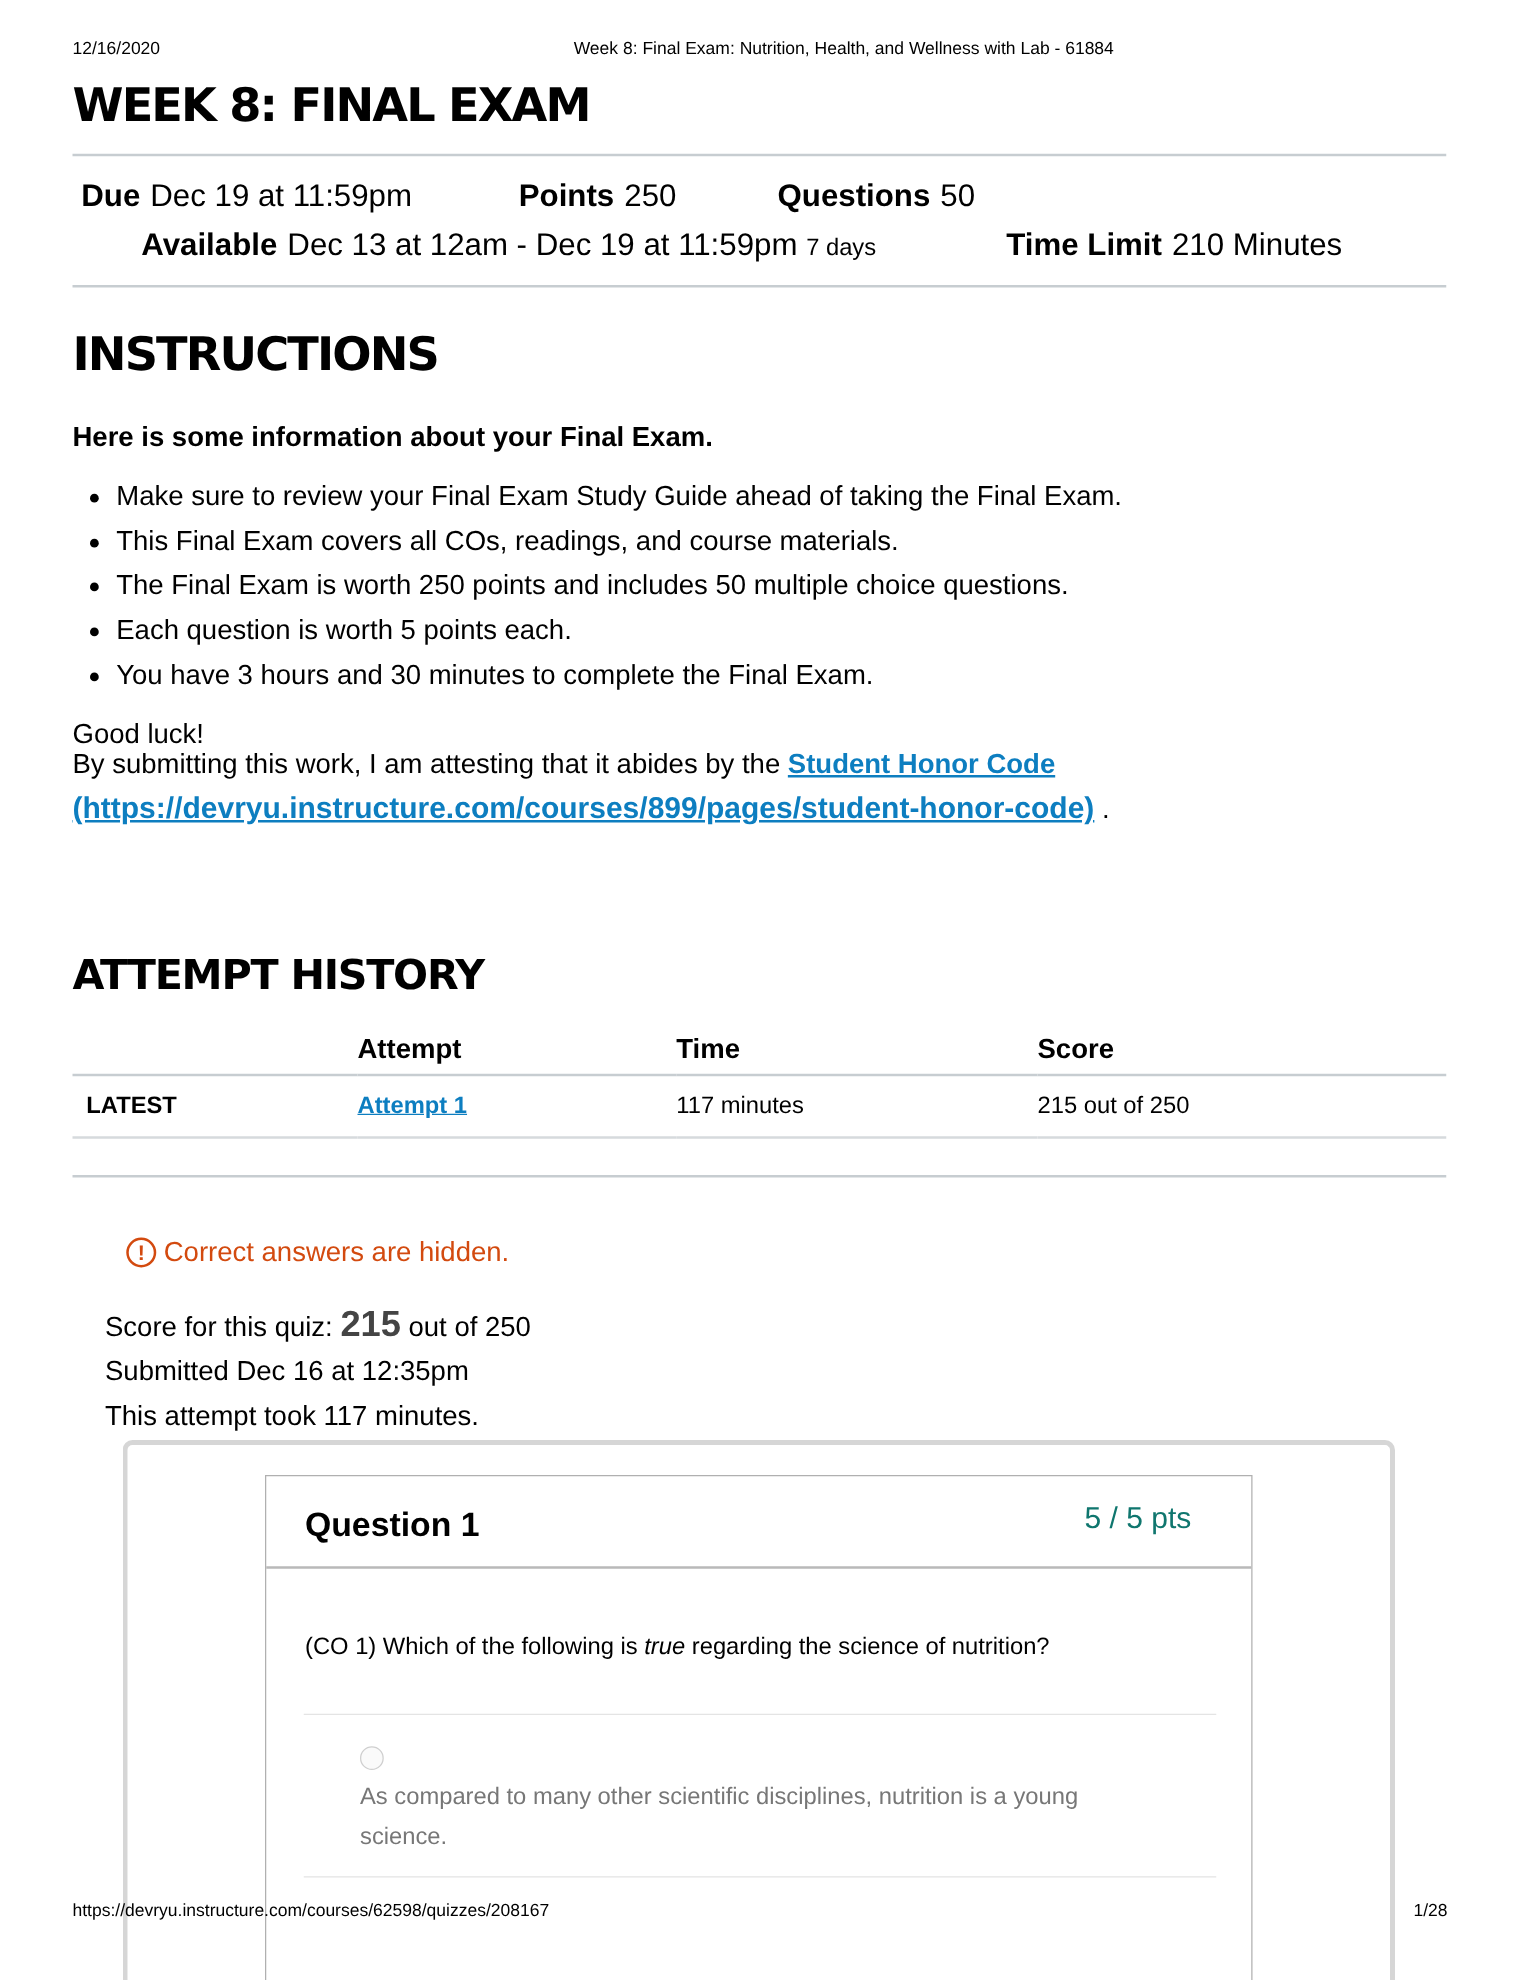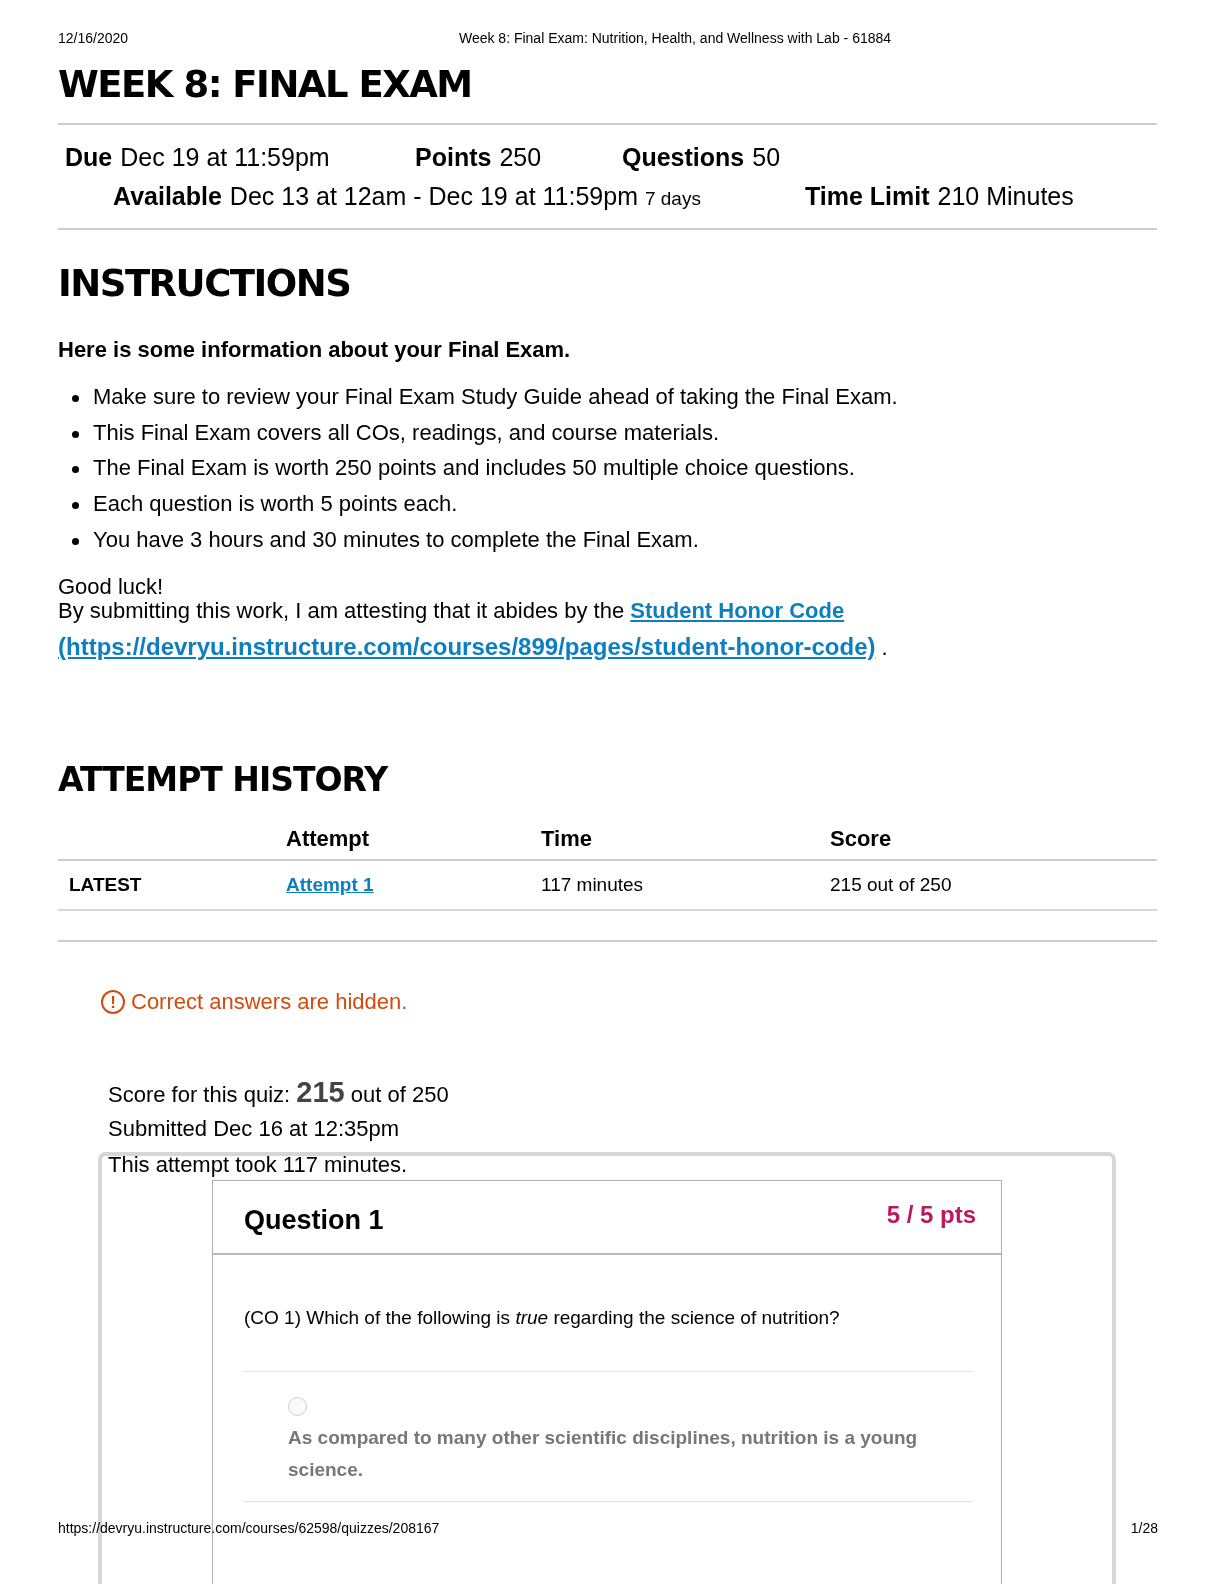--- a/index.html
+++ b/index.html
@@ -39,32 +39,32 @@
     table.history td { height: 50px; padding: 0; border-bottom: 2px solid #d6dadd; }
     .c0 { width: 228px; padding-left: 11px !important; }
     .c1 { width: 255px; }
     .c2 { width: 289px; }
     td.c0 { font-weight: bold; }
     .hist-link { color: #0d7ec0; font-weight: bold; text-decoration: underline; }
 
     .warning { position: absolute; left: 101px; top: 989px; font-size: 22px; color: #d34a0f; display: flex; align-items: center; }
     .warn-icon { width: 24px; height: 24px; border: 2px solid #d34a0f; border-radius: 50%; display: inline-flex; align-items: center; justify-content: center; font-size: 17px; font-weight: bold; margin-right: 6px; line-height: 1; }
 
-    .score-block { position: absolute; left: 84px; top: 1074px; font-size: 22px; margin-left: 24px; }
+    .score-block { position: absolute; left: 84px; top: 1042px; font-size: 22px; }
     .score-block div { height: 36.5px; line-height: 36px; }
     .score-big { font-size: 29px; font-weight: bold; color: #444; }
 
     .outer-card { position: absolute; left: 98px; top: 1152px; width: 1018px; height: 460px; border: 4px solid #d6d6d6; border-radius: 8px; border-bottom: none; }
     .q-card { position: absolute; left: 212px; top: 1180px; width: 790px; height: 420px; border: 1px solid #b0b0b0; }
     .q-header { height: 74px; border-bottom: 2px solid #b9b9b9; position: relative; }
     .q-title { position: absolute; left: 31px; top: 24px; font-size: 27px; font-weight: bold; }
-    .q-pts { position: absolute; right: 25px; top: 20px; font-size: 24px; font-weight: bold; color: #be185d; }
+    .q-pts { position: absolute; right: 48px; top: 20px; font-size: 24px; font-weight: normal; color: #0f766e; }
     .q-text { position: absolute; left: 31px; top: 126px; font-size: 19px; }
     .q-divider { position: absolute; left: 30px; width: 730px; height: 1px; background: #e4e4e4; }
-    .answer { position: absolute; left: 75px; top: 216px; width: 640px; font-weight: bold; }
+    .answer { position: absolute; left: 75px; top: 216px; width: 640px; }
     .radio { width: 19px; height: 19px; border: 1px solid #cfcfcf; border-radius: 50%; background: #fafafa; margin-bottom: 6px; }
     .answer-text { font-size: 19px; color: #777; line-height: 32px; }
   </style>
 </head>
 <body>
 
 <div class="print-header">
   <span class="date">12/16/2020</span>
   <span class="title">Week 8: Final Exam: Nutrition, Health, and Wellness with Lab - 61884</span>
 </div>

